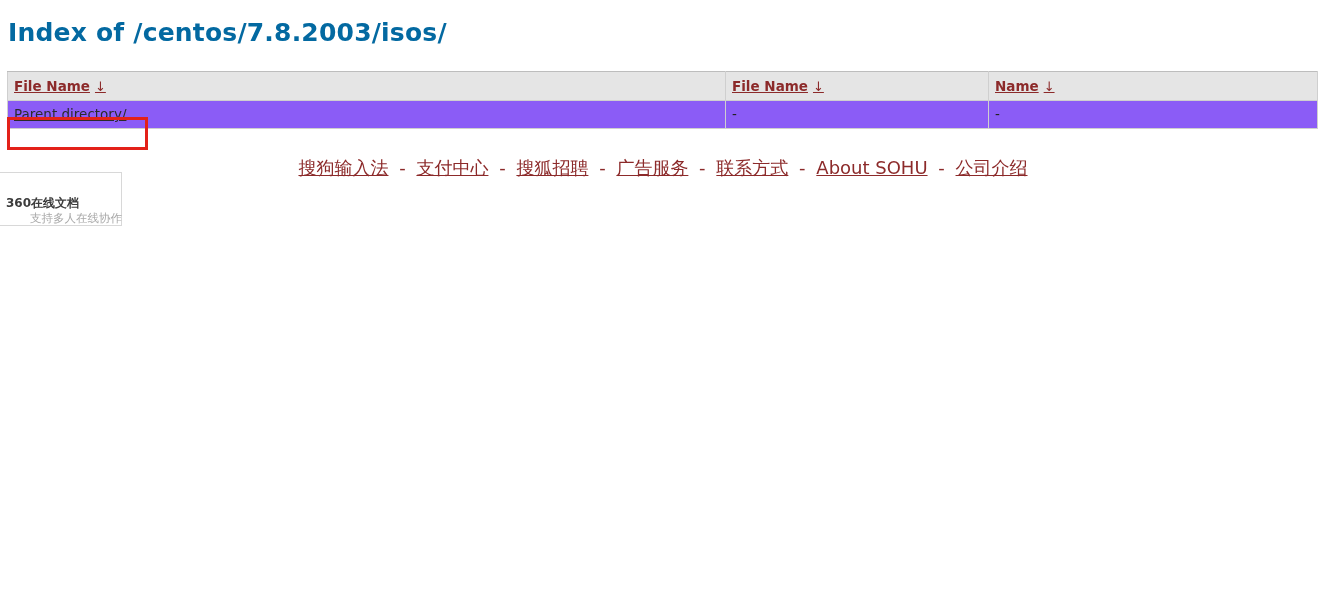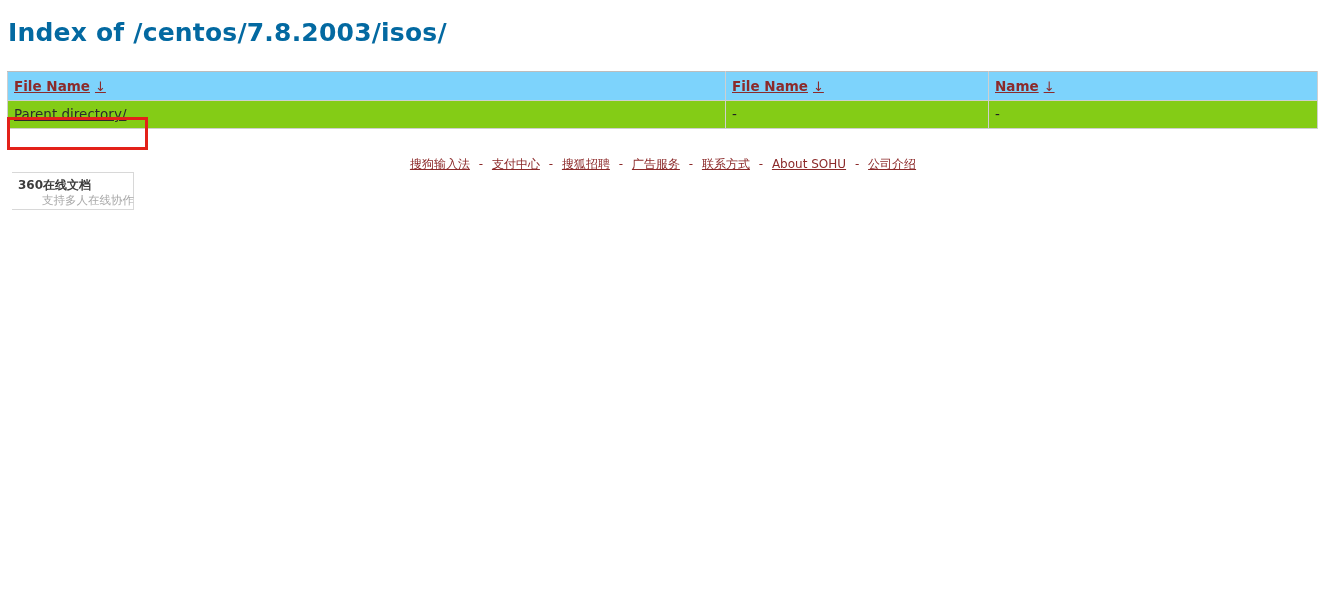--- a/index.html
+++ b/index.html
@@ -46,21 +46,21 @@
   #listing-table td {
     border: 1px solid #cfcfcf;
     padding: 4px 6px 5px 6px;
     text-align: left;
     vertical-align: middle;
     font-weight: normal;
     height: 18px;
   }
 
   #listing-table thead th {
-    background: #7dd3fc;
+    background: #e5e5e5;
     border-top-color: #bdbdbd;
     border-bottom-color: #cfcfcf;
     height: 19px;
   }
 
   .col-head-link {
     color: #8c2a2a;
     text-decoration: underline;
     font-weight: bold;
     font-size: 13.5px;
@@ -68,21 +68,21 @@
     white-space: nowrap;
   }
   .sort-arrow {
     color: #8c2a2a;
     text-decoration: underline;
     font-weight: normal;
     padding-left: 5px;
     font-size: 13px;
   }
 
-  tr.row-even td { background: #84cc16; }
+  tr.row-even td { background: #8b5cf6; }
   tr.row-odd  td { background: #f5f5f5; }
 
   .file-link {
     color: #2b2b2b;
     text-decoration: underline;
     font-size: 13.5px;
     cursor: pointer;
     white-space: nowrap;
   }
   .cell-text {
@@ -104,46 +104,46 @@
     z-index: 20;
   }
 
   
   #footer-links {
     position: absolute;
     left: 0;
     top: 156px;
     width: 1326px;
     text-align: center;
-    font-size: 12px;
+    font-size: 18px;
     white-space: nowrap;
   }
   #footer-links .footer-link {
     color: #8c2a2a;
     text-decoration: underline;
     cursor: pointer;
   }
   #footer-links .footer-sep {
     color: #8c2a2a;
     padding: 0 5px;
     text-decoration: none;
   }
 
   
   #doc-popup {
     position: absolute;
-    left: 12px;
+    left: 0px;
     top: 172px;
     width: 122px;
-    height: 38px;
+    height: 54px;
     background: #ffffff;
     border: 1px solid #d8d8d8;
     border-left: none;
     box-sizing: border-box;
-    padding: 5px 0 0 6px;
+    padding: 23px 0 0 6px;
     z-index: 15;
   }
   #doc-popup .popup-title {
     font-size: 12px;
     font-weight: bold;
     color: #3c3c3c;
     line-height: 15px;
     white-space: nowrap;
   }
   #doc-popup .popup-sub {

